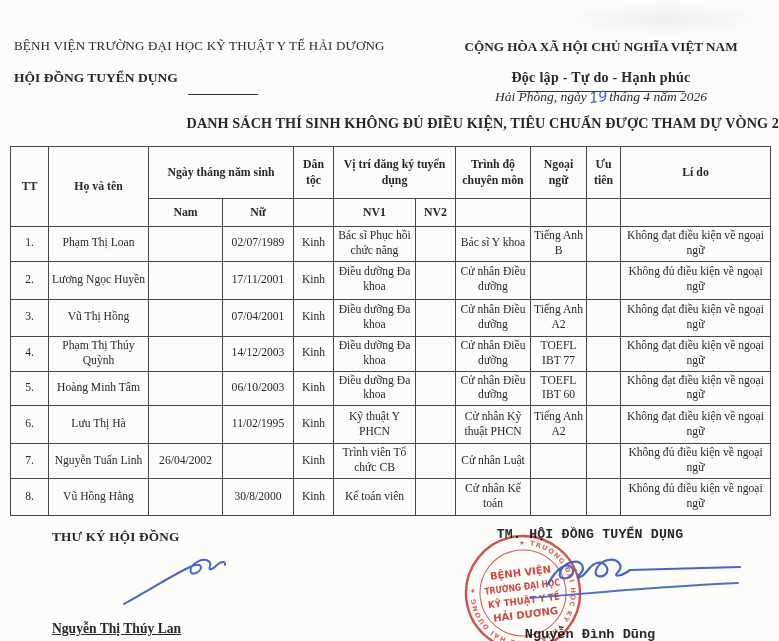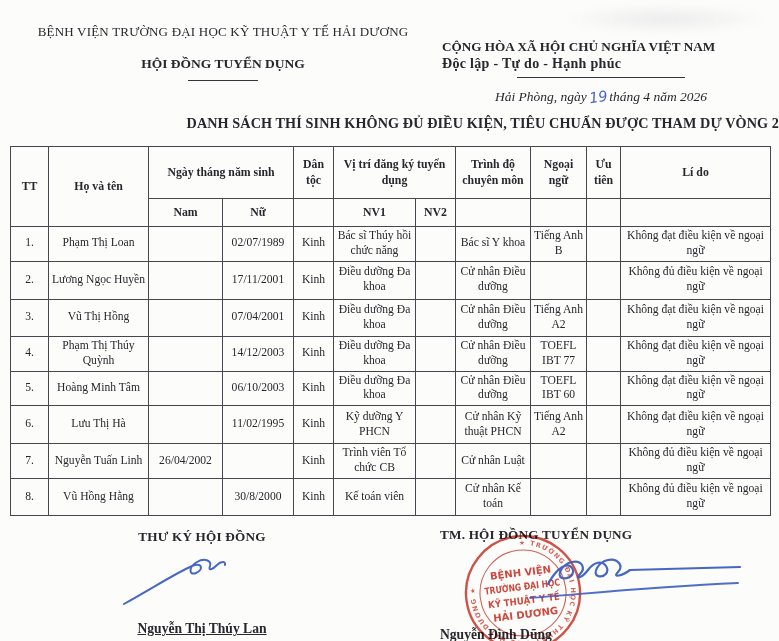--- a/index.html
+++ b/index.html
@@ -6,27 +6,27 @@
   .page{
     position:relative;
     width:779px;height:641px;
     background:#fcfcfa;
     font-family:"Liberation Serif", serif;
     color:#27272e;
     overflow:hidden;
   }
   
   .doc-header{position:relative;height:146px;}
-  .org-block{position:absolute;left:14px;top:24px;width:418px;text-align:center;line-height:1.25;}
+  .org-block{position:absolute;left:14px;top:38px;width:418px;text-align:left;line-height:1.25;}
   .org-line1{font-size:13px;font-weight:400;letter-spacing:.2px;white-space:nowrap;}
   .org-line2{font-size:13.5px;font-weight:700;margin-top:16px;}
   .org-rule{width:70px;border-top:1.6px solid #33333a;margin:7px auto 0;}
-  .national-block{position:absolute;left:442px;top:38px;width:318px;text-align:left;line-height:1.3;}
+  .national-block{position:absolute;left:442px;top:38px;width:318px;text-align:center;line-height:1.3;}
   .nat-line1{font-size:13.2px;font-weight:700;white-space:nowrap;}
-  .nat-line2{font-size:14px;font-weight:700;margin-top:0;letter-spacing:.3px;}
+  .nat-line2{font-size:14px;font-weight:700;margin-top:14px;letter-spacing:.3px;}
   .nat-rule{width:168px;border-top:1.4px solid #33333a;margin:4px auto 0;}
   .dateline{position:absolute;left:442px;top:88px;width:318px;text-align:center;
     font-style:italic;font-size:13.5px;white-space:nowrap;}
   .hand-day{
     display:inline-block;color:#4866bd;font-size:14.5px;font-weight:400;
     transform:rotate(-8deg) translateY(1px);margin:0 2px;
     font-family:"DejaVu Sans", sans-serif;font-style:italic;
   }
   .doc-title{position:absolute;left:0;top:115px;width:100%;text-align:right;
     font-size:14.2px;font-weight:700;letter-spacing:.1px;white-space:nowrap;}
@@ -51,22 +51,22 @@
   tbody tr:nth-child(1){height:33px;}
   tbody tr:nth-child(2){height:38px;}
   tbody tr:nth-child(3){height:37px;}
   tbody tr:nth-child(4){height:35px;}
   tbody tr:nth-child(5){height:33px;}
   tbody tr:nth-child(6){height:38px;}
   tbody tr:nth-child(7){height:35px;}
   tbody tr:nth-child(8){height:37px;}
   
   .sig-area{position:relative;height:129px;}
-  .sig-left{position:absolute;left:52px;top:13px;width:300px;text-align:center;}
-  .sig-right{position:absolute;left:440px;top:11px;width:300px;text-align:left;}
+  .sig-left{position:absolute;left:52px;top:13px;width:300px;text-align:left;}
+  .sig-right{position:absolute;left:440px;top:11px;width:300px;text-align:center;font-family:Liberation Mono, monospace;}
   .sig-title{font-size:13.2px;font-weight:700;letter-spacing:.2px;}
   .sig-name{font-size:13.6px;font-weight:700;}
   .sig-left .sig-name{position:absolute;left:0;top:92px;width:100%;text-decoration:underline;}
   .sig-right .sig-name{position:absolute;left:0;top:100px;width:100%;}
   .sig-svg{position:absolute;}
   .stamp-svg{position:absolute;left:462px;top:16px;transform:rotate(-7deg);mix-blend-mode:multiply;}
 </style>
 </head>
 <body>
 
@@ -130,21 +130,21 @@
         <th></th>
       </tr>
     </thead>
     <tbody>
       <tr>
         <td>1.</td>
         <td>Phạm Thị Loan</td>
         <td></td>
         <td>02/07/1989</td>
         <td>Kinh</td>
-        <td>Bác sĩ Thúy hồi chức năng</td>
+        <td>Bác sĩ Phục hồi chức năng</td>
         <td></td>
         <td>Bác sĩ Y khoa</td>
         <td>Tiếng Anh B</td>
         <td></td>
         <td>Không đạt điều kiện về ngoại ngữ</td>
       </tr>
       <tr>
         <td>2.</td>
         <td>Lương Ngọc Huyền</td>
         <td></td>
@@ -195,21 +195,21 @@
         <td>TOEFL IBT 60</td>
         <td></td>
         <td>Không đạt điều kiện về ngoại ngữ</td>
       </tr>
       <tr>
         <td>6.</td>
         <td>Lưu Thị Hà</td>
         <td></td>
         <td>11/02/1995</td>
         <td>Kinh</td>
-        <td>Kỹ dưỡng Y PHCN</td>
+        <td>Kỹ thuật Y PHCN</td>
         <td></td>
         <td>Cử nhân Kỹ thuật PHCN</td>
         <td>Tiếng Anh A2</td>
         <td></td>
         <td>Không đạt điều kiện về ngoại ngữ</td>
       </tr>
       <tr>
         <td>7.</td>
         <td>Nguyễn Tuấn Linh</td>
         <td>26/04/2002</td>

